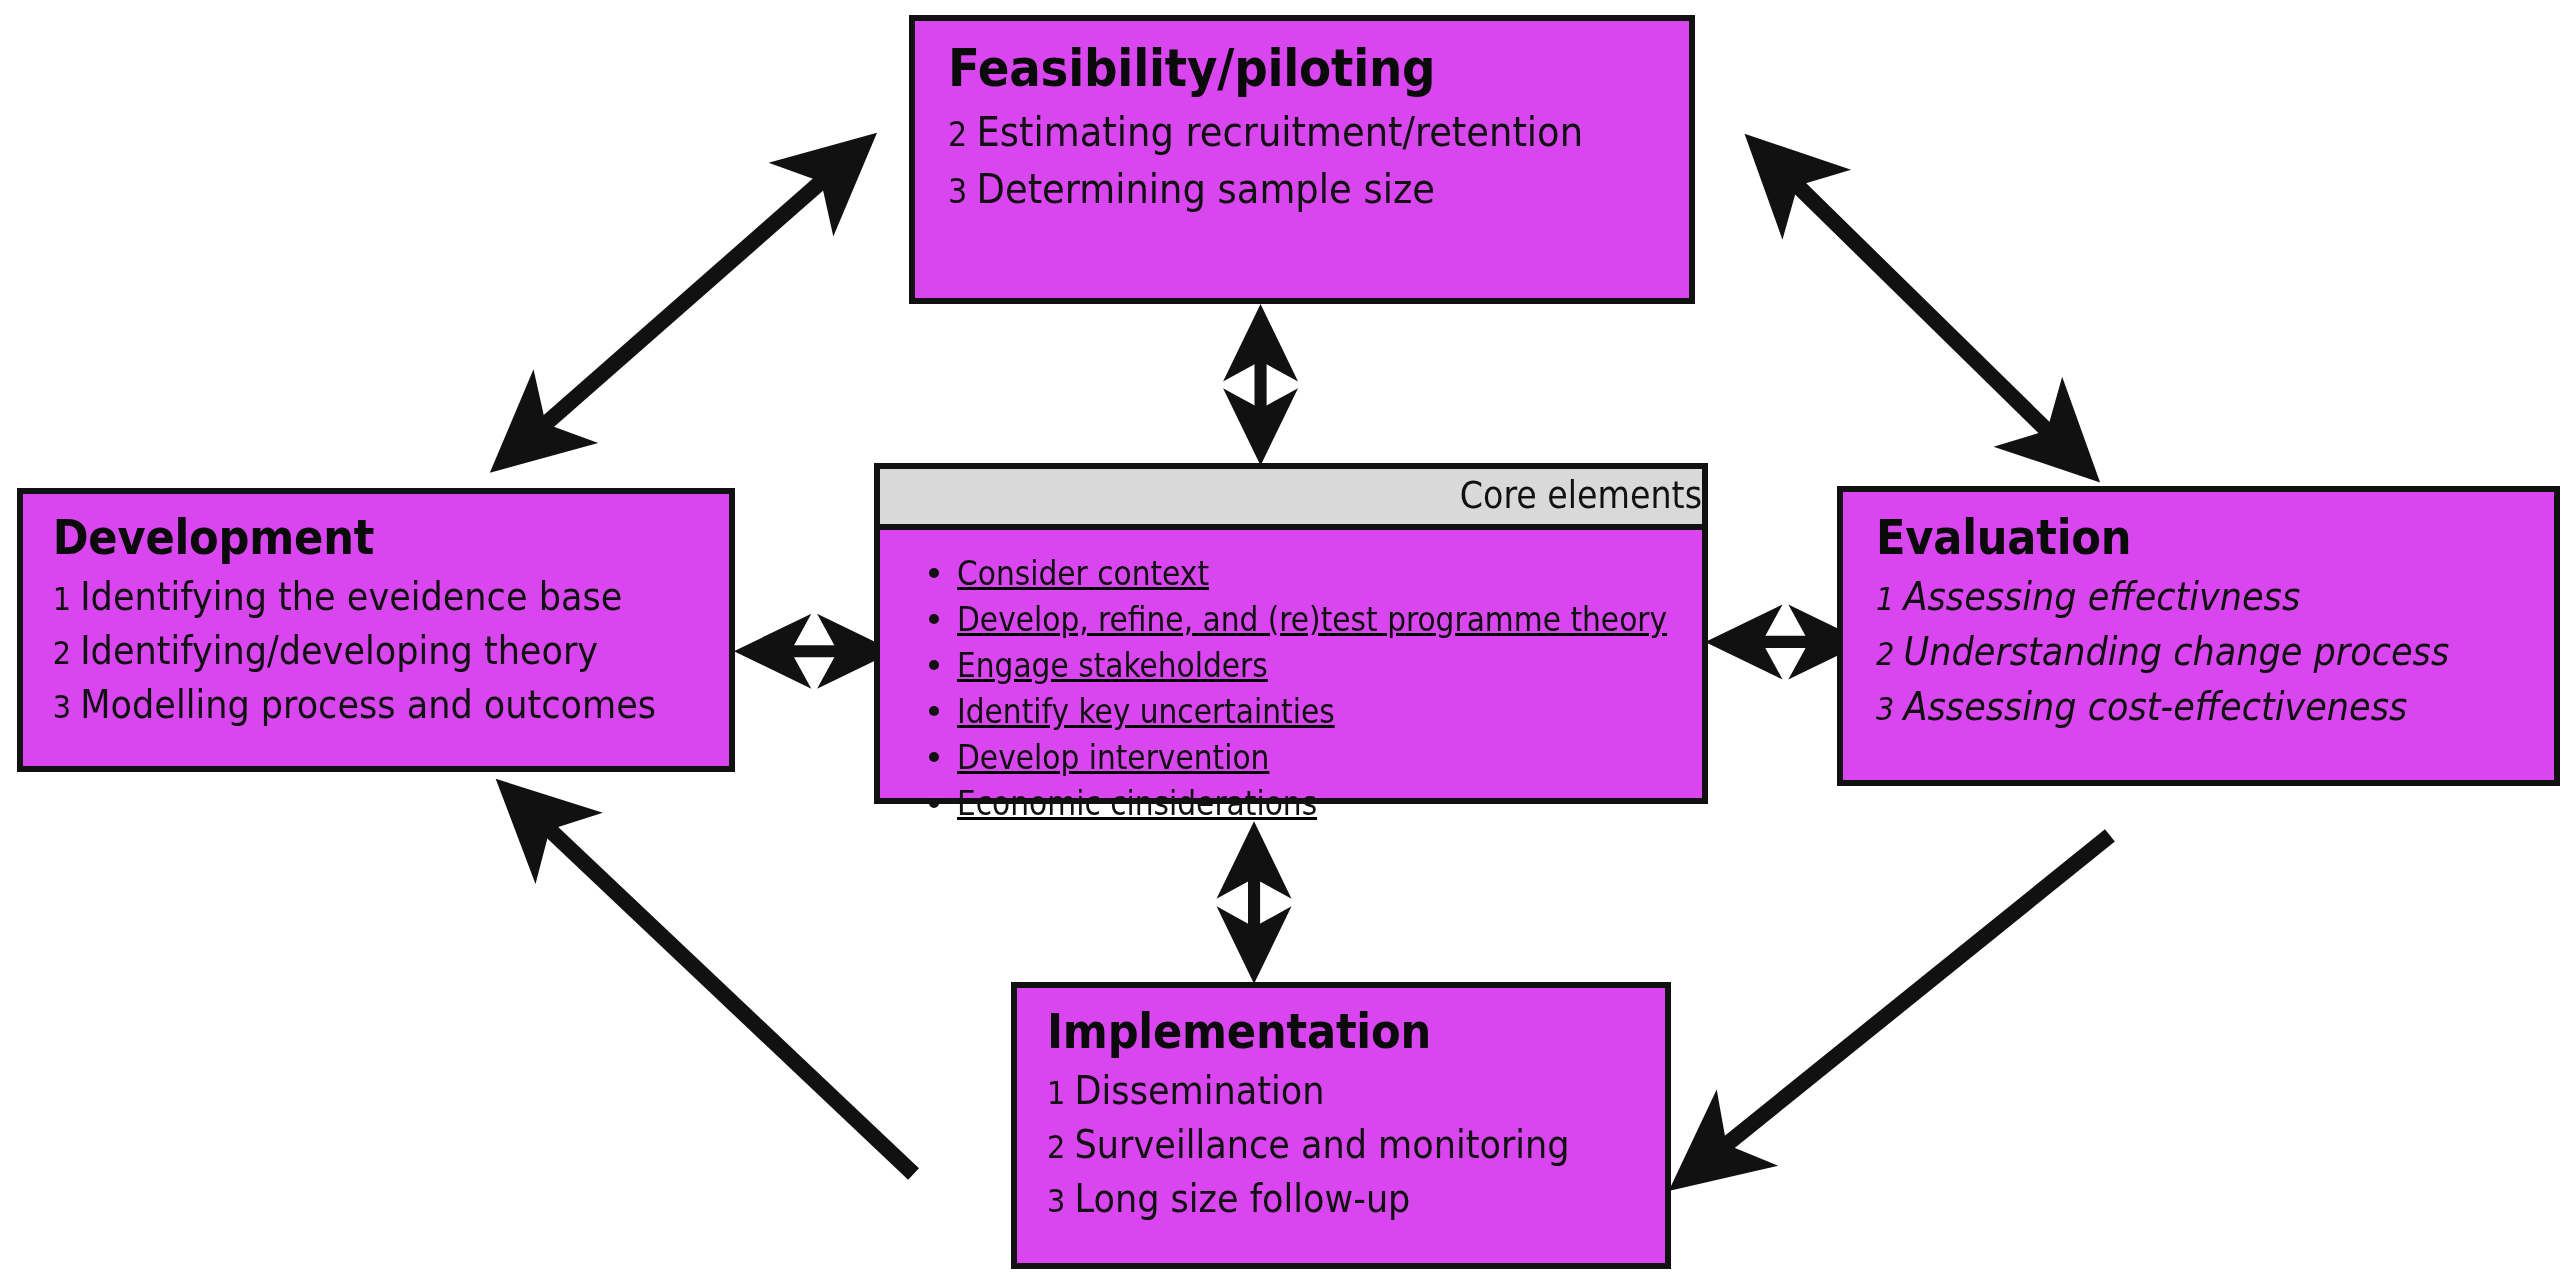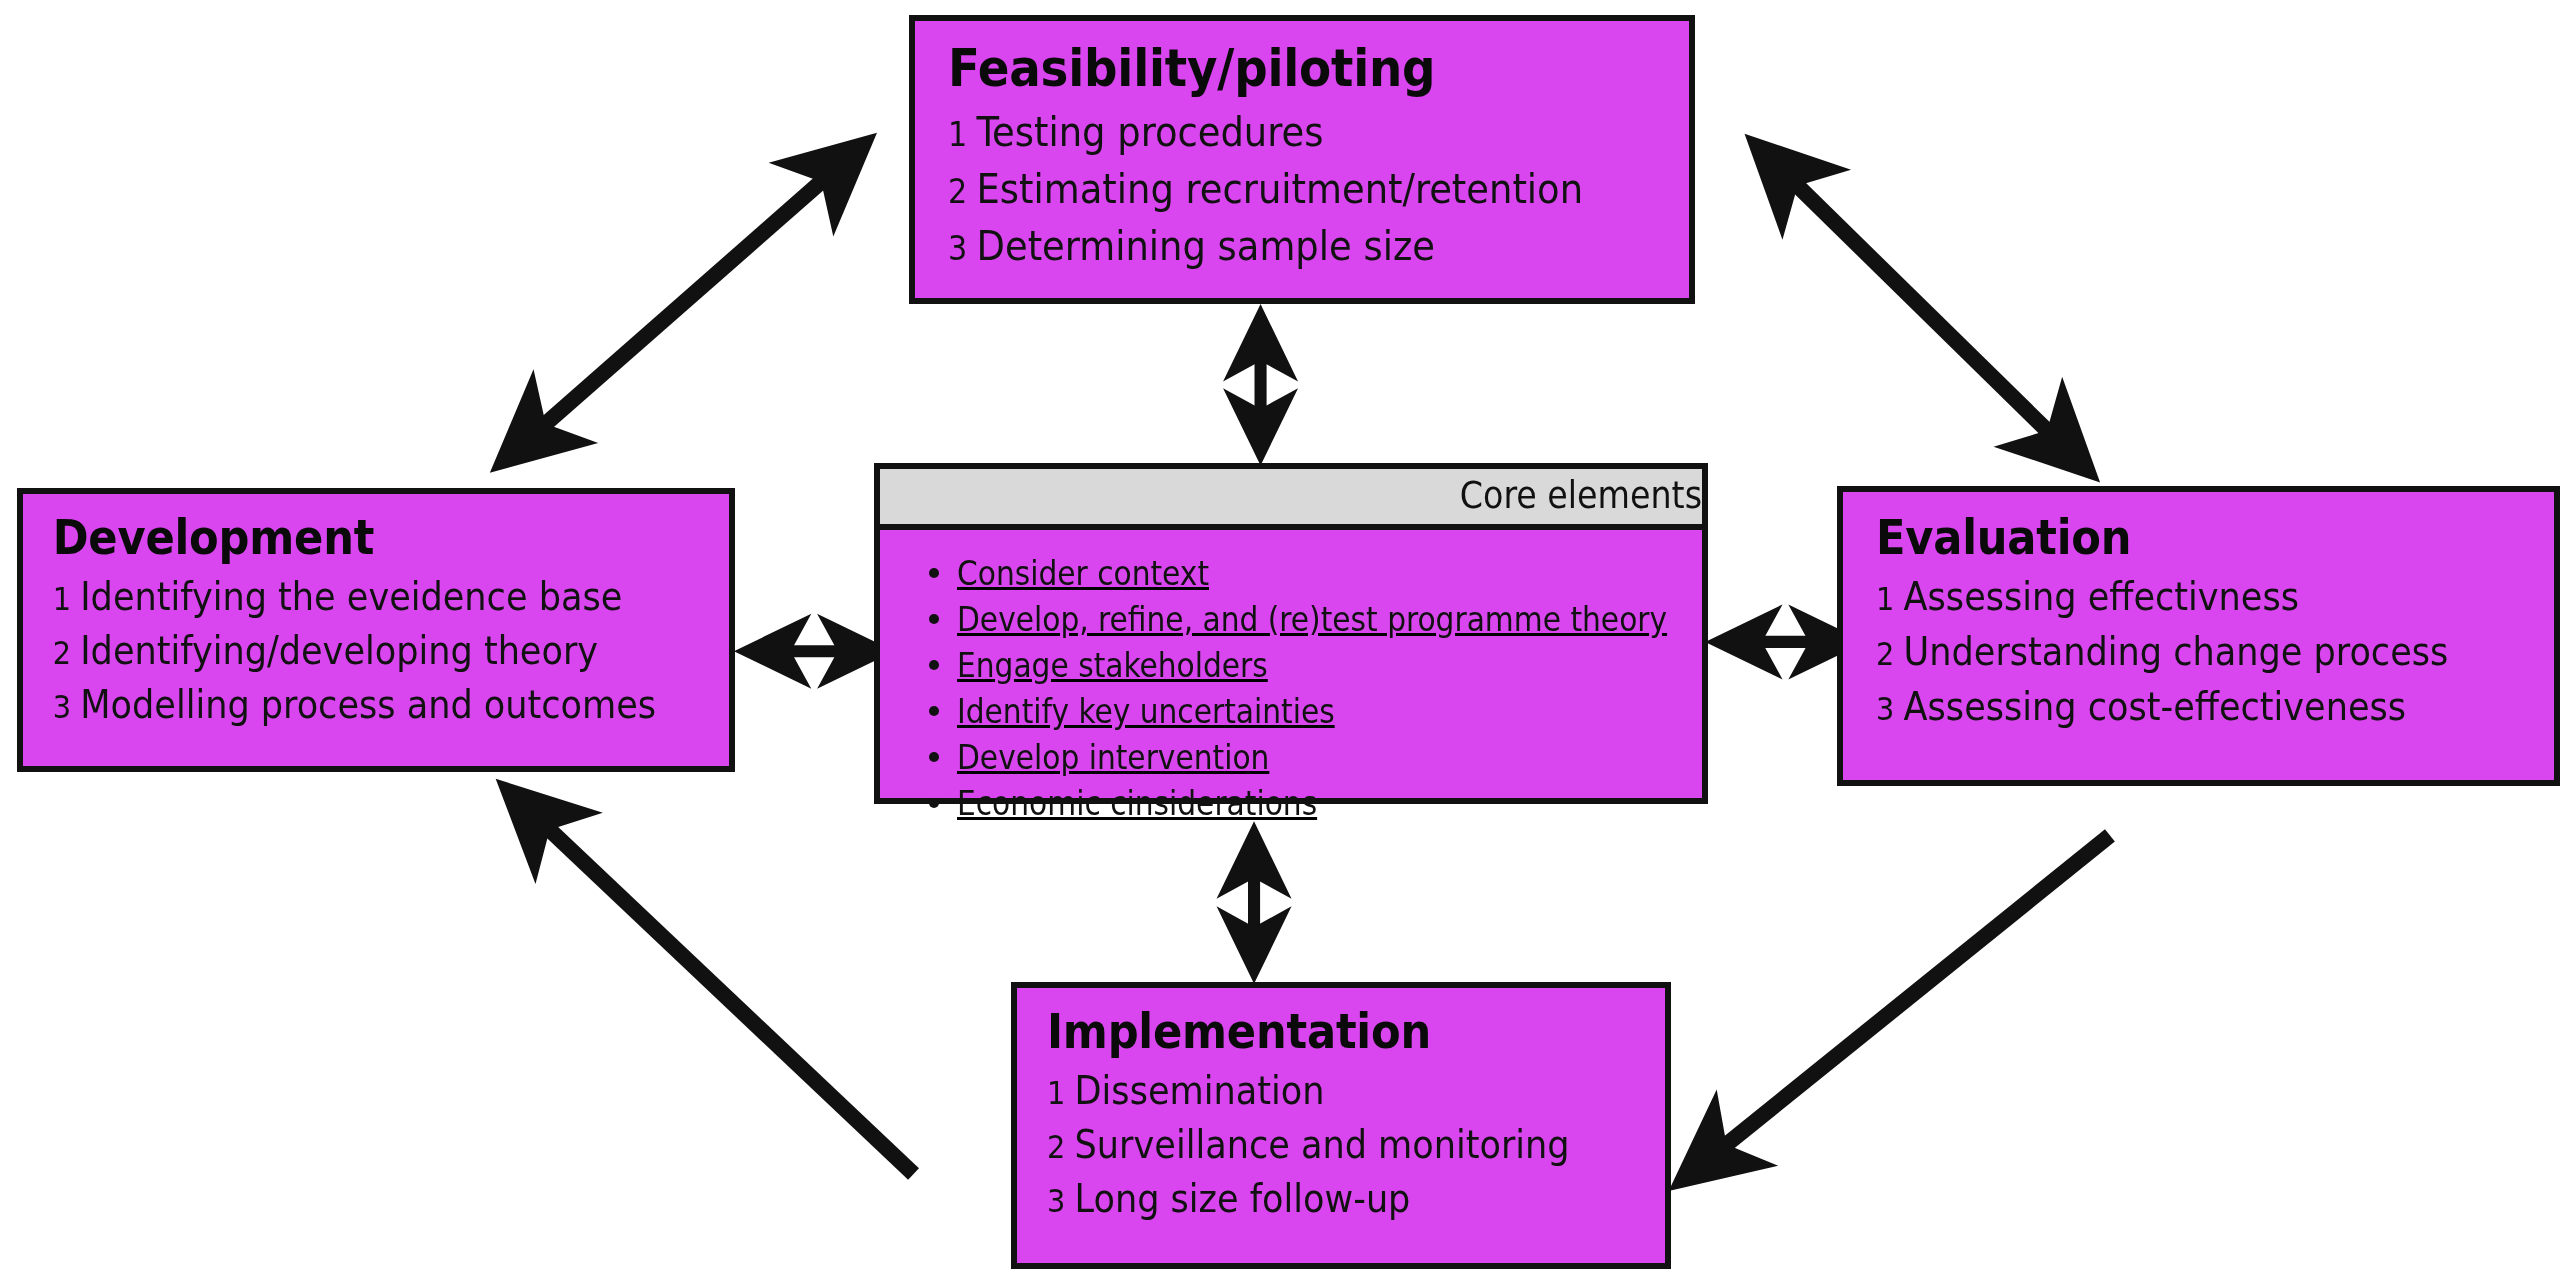--- a/index.html
+++ b/index.html
@@ -66,21 +66,21 @@
   #box-development .node-title { font-size: 48px; margin-bottom: 16.7px; }
   #box-development .node-list li { font-size: 39px; margin-bottom: 15px; }
 
   
   #box-evaluation {
     left: 1837px; top: 486px;
     width: 723px; height: 300px;
     padding: 20.5px 0 0 33px;
   }
   #box-evaluation .node-title { font-size: 48px; margin-bottom: 16.7px; }
-  #box-evaluation .node-list li { font-size: 39px; margin-bottom: 16px; }
+  #box-evaluation .node-list li { font-size: 39px; margin-bottom: 16px; font-style: italic; }
 
   
   #box-implementation {
     left: 1011px; top: 982px;
     width: 660px; height: 287px;
     padding: 18.6px 0 0 30px;
   }
   #box-implementation .node-title { font-size: 48px; margin-bottom: 16.7px; }
   #box-implementation .node-list li { font-size: 39px; margin-bottom: 15px; }
 
@@ -167,21 +167,20 @@
     <line x1="1348" y1="918" x2="1348" y2="1012" stroke="#111111" stroke-width="13" marker-start="url(#atail)" marker-end="url(#ahead)"></line>
 
     <line x1="824" y1="700" x2="916" y2="700" stroke="#111111" stroke-width="13" marker-start="url(#atail)" marker-end="url(#ahead)"></line>
 
     <line x1="1868" y1="690" x2="1960" y2="690" stroke="#111111" stroke-width="13" marker-start="url(#atail)" marker-end="url(#ahead)"></line>
   </svg>
 
   <div class="node-box" id="box-feasibility">
     <div class="node-title">Feasibility/piloting</div>
     <ul class="node-list">
-      <li><span class="num">1</span><span>Testing procedures</span></li>
       <li><span class="num">2</span><span>Estimating recruitment/retention</span></li>
       <li><span class="num">3</span><span>Determining sample size</span></li>
     </ul>
   </div>
 
   <div class="node-box" id="box-development">
     <div class="node-title">Development</div>
     <ul class="node-list">
       <li><span class="num">1</span><span>Identifying the eveidence base</span></li>
       <li><span class="num">2</span><span>Identifying/developing theory</span></li>

